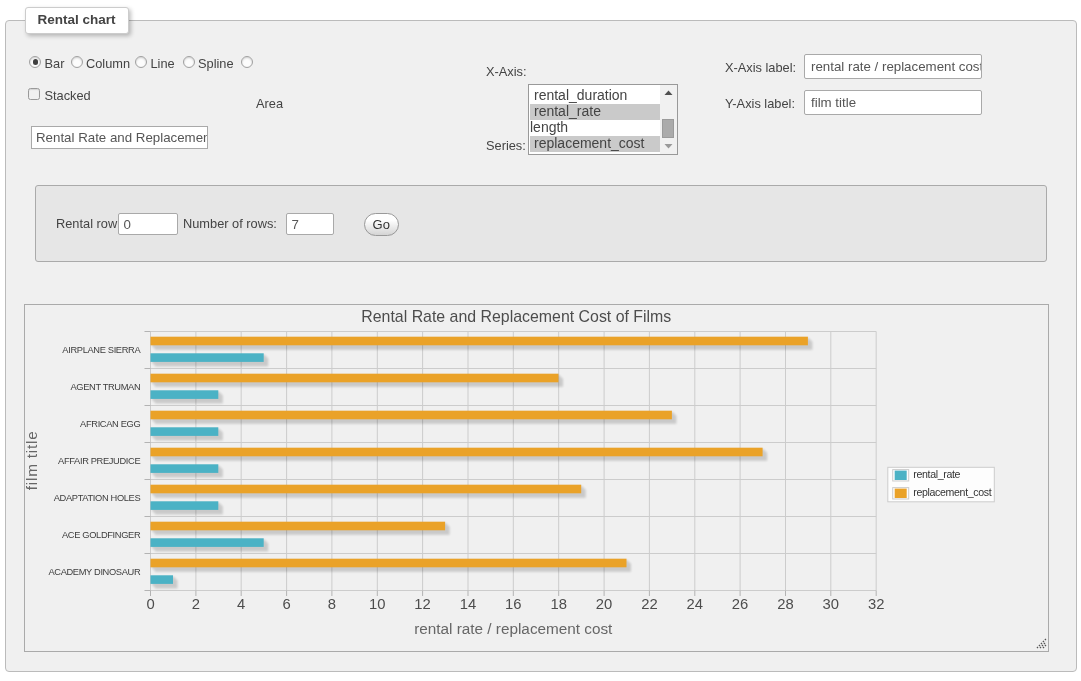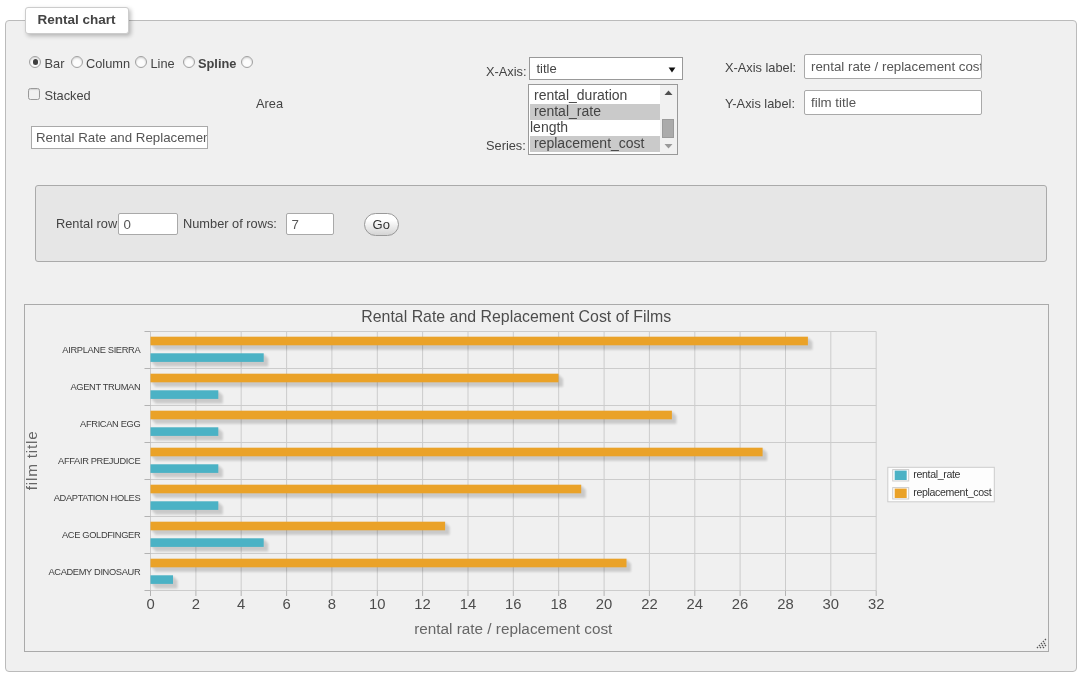--- a/index.html
+++ b/index.html
@@ -18,32 +18,29 @@
 <div style="position:absolute;left:29.3px;top:56px;width:12px;height:12px;border:1px solid #a0a0a0;border-radius:50%;background:#fcfcfc;box-shadow:inset 0 1px 2px rgba(0,0,0,0.18);"></div>
       <div style="position:absolute;left:32.5px;top:59.2px;width:5.6px;height:5.6px;border-radius:50%;background:#404040;"></div>
       <div style="position:absolute;left:70.9px;top:56px;width:12px;height:12px;border:1px solid #a0a0a0;border-radius:50%;background:#fcfcfc;box-shadow:inset 0 1px 2px rgba(0,0,0,0.18);"></div>
       <div style="position:absolute;left:135.4px;top:56px;width:12px;height:12px;border:1px solid #a0a0a0;border-radius:50%;background:#fcfcfc;box-shadow:inset 0 1px 2px rgba(0,0,0,0.18);"></div>
       <div style="position:absolute;left:183.4px;top:56px;width:12px;height:12px;border:1px solid #a0a0a0;border-radius:50%;background:#fcfcfc;box-shadow:inset 0 1px 2px rgba(0,0,0,0.18);"></div>
       <div style="position:absolute;left:241.2px;top:56px;width:12px;height:12px;border:1px solid #a0a0a0;border-radius:50%;background:#fcfcfc;box-shadow:inset 0 1px 2px rgba(0,0,0,0.18);"></div>
 </div>
 <div class="lab" style="left:44.5px;top:55.5px;">Bar</div>
 <div class="lab" style="left:86px;top:55.5px;">Column</div>
 <div class="lab" style="left:150.5px;top:55.5px;">Line</div>
-<div class="lab" style="left:198px;top:55.5px;font-weight:bold;">Spline</div>
+<div class="lab" style="left:198px;top:55.5px;">Spline</div>
 <div class="lab" style="left:256px;top:52px;margin-top:44px;">Area</div>
 
 <div style="position:absolute;left:28.2px;top:88.4px;width:11.5px;height:11.5px;background:#f0f0f0;border:1px solid #999;border-radius:2.5px;box-shadow:inset 0 1px 1px rgba(0,0,0,0.12);"></div>
 <div class="lab" style="left:44.5px;top:88px;">Stacked</div>
 
 <div class="inp" style="left:30.5px;top:126px;width:177.5px;height:22.5px;line-height:21px;padding-left:4.5px;border-radius:0;">Rental Rate and Replacement Cost of Films</div>
 
 <div class="lab" style="left:486px;top:64px;">X-Axis:</div>
-<div style="position:absolute;left:528.5px;top:56.5px;width:154.5px;height:23px;background:#fff;border:1px solid #999;font-size:13px;color:#444;line-height:21px;padding-left:7px;">title<svg style="position:absolute;right:6px;top:9px;" width="8" height="6" viewBox="0 0 8 6">
-        <path d="M0.6 0.5 L7.4 0.5 L4 5.5 Z" fill="#111"></path>
-      </svg></div>
 
 <div style="position:absolute;left:528px;top:84px;width:149.5px;height:70.5px;background:#fff;border:1px solid #999;overflow:hidden;font-size:14px;color:#444;">
   <div style="position:absolute;left:1px;top:3px;width:130px;height:16px;padding-left:4px;line-height:15px;">rental_duration</div>
   <div style="position:absolute;left:1px;top:19px;width:130px;height:16px;padding-left:4px;line-height:15px;background:#cacaca;">rental_rate</div>
   <div style="position:absolute;left:1px;top:35px;width:130px;height:16px;padding-left:0;line-height:15px;">length</div>
   <div style="position:absolute;left:1px;top:51px;width:130px;height:16px;padding-left:4px;line-height:15px;background:#cacaca;">replacement_cost</div>
   <div style="position:absolute;right:0;top:0;width:17px;height:68.5px;background:#f1f1f1;"></div>
       <div style="position:absolute;right:0;top:0;width:17px;height:17px;background:#f1f1f1;text-align:center;"><svg width="17" height="17">
           <path d="M4.5 10 L8.5 5.5 L12.5 10 Z" fill="#505050"></path>
         </svg></div>

